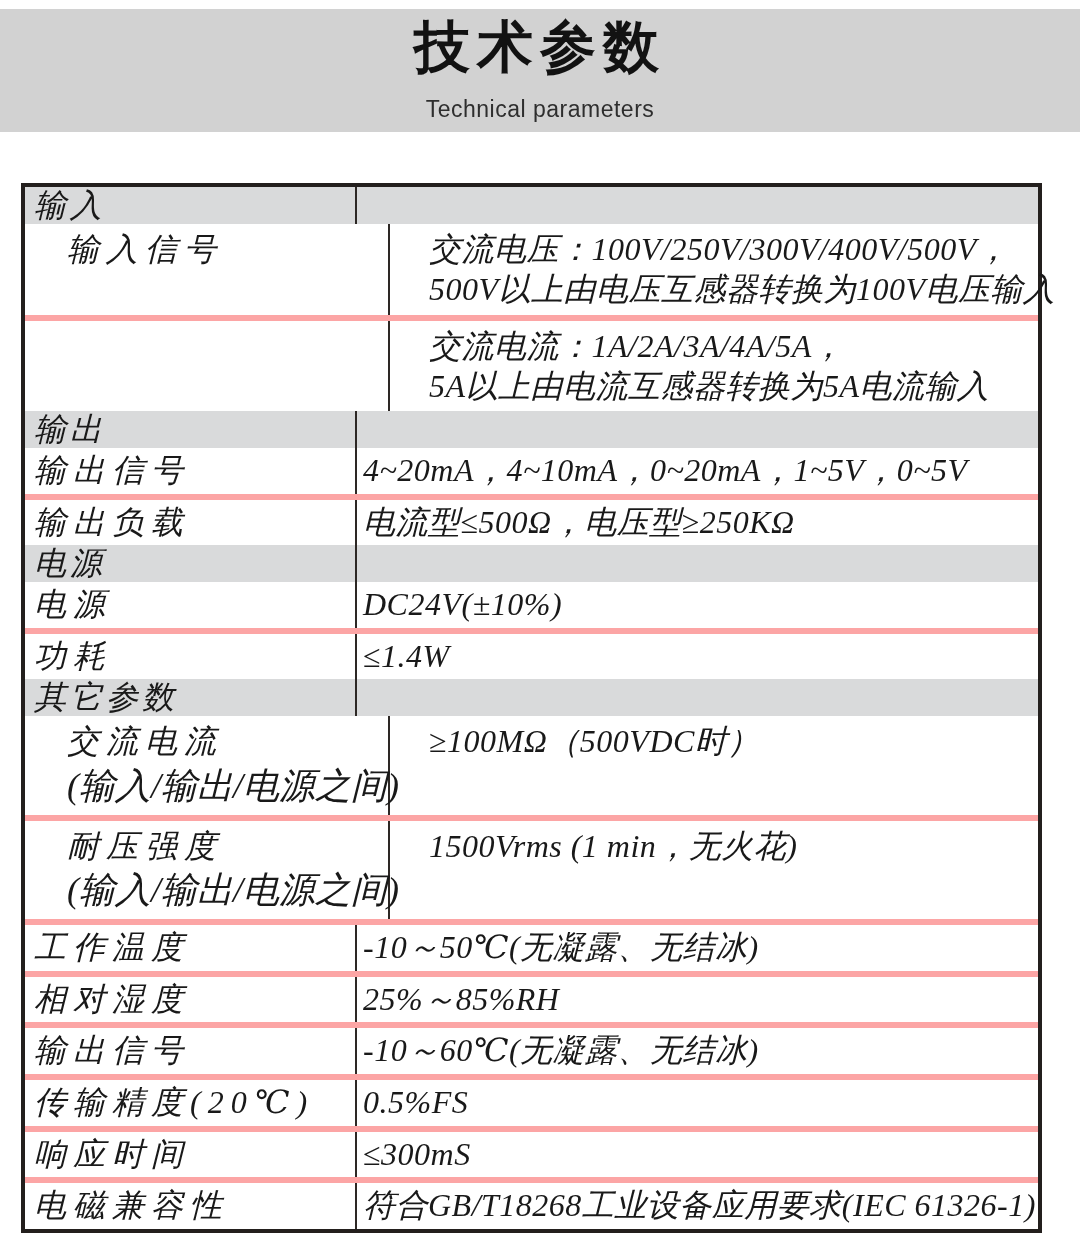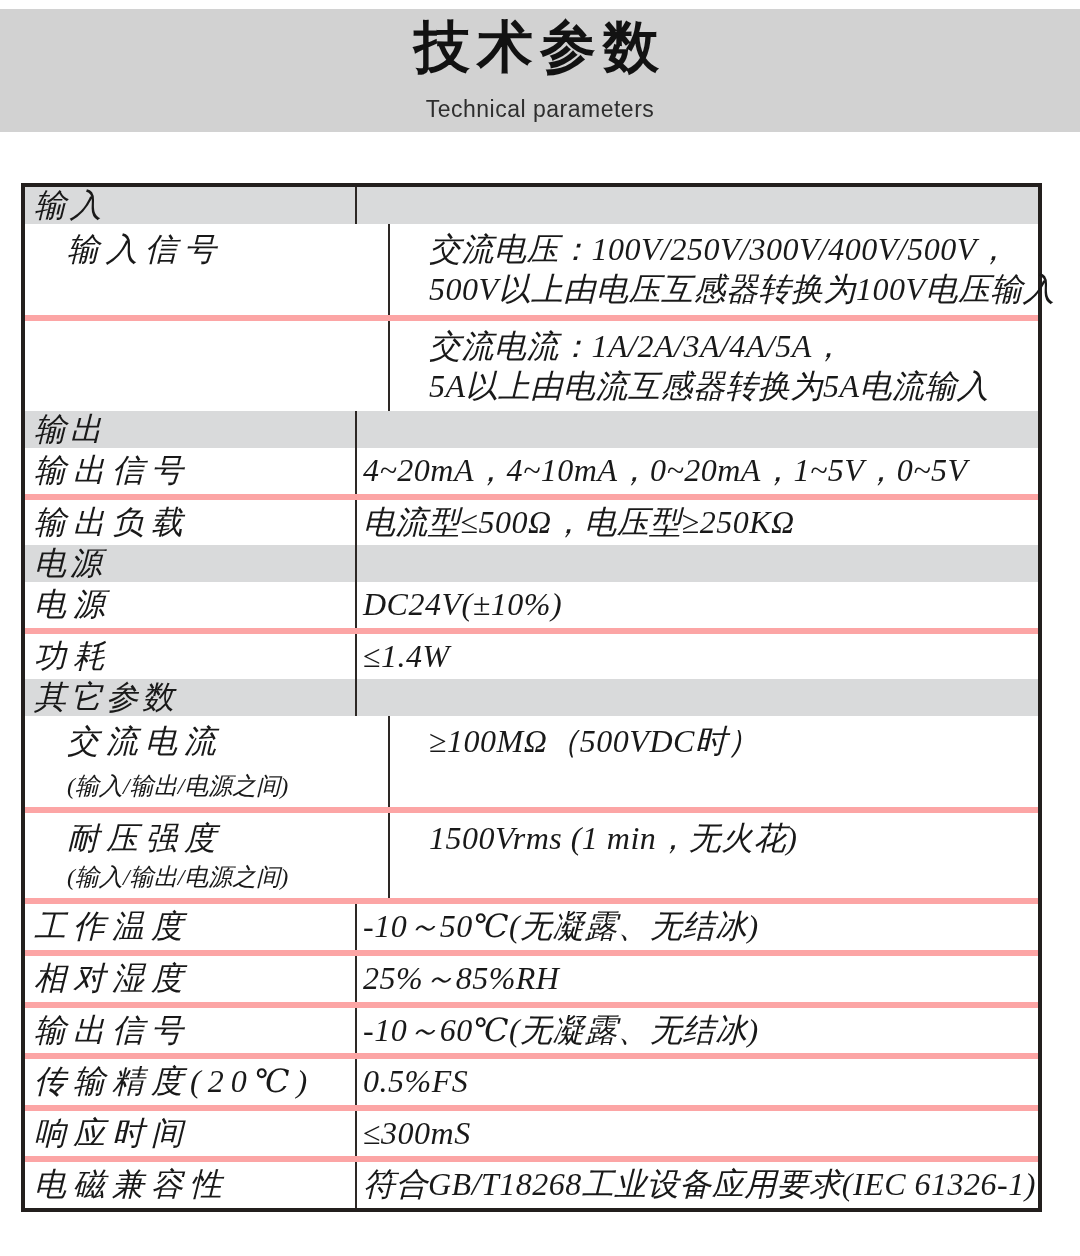--- a/index.html
+++ b/index.html
@@ -62,21 +62,21 @@
     width:332px;flex:0 0 332px;
     border-right:2px solid #2d2825;
   }
   .c2{flex:1 1 auto;padding-left:6px;}
   .tall .cell{justify-content:flex-start;padding-top:5px;padding-bottom:5px;margin-left:33px;}
   .tall .c2 div{line-height:40px;}
   .lbl{letter-spacing:7px;}
   .section .lbl{letter-spacing:4px;}
   .lbl2{
     margin-top:auto;
-    font-size:24px;
+    font-size:36px;
     letter-spacing:0;
     white-space:nowrap;
   }
   .val{letter-spacing:0.5px;white-space:nowrap;}
 </style>
 </head>
 <body>
 
 <div class="header-band">
   <div class="title">技术参数</div>

